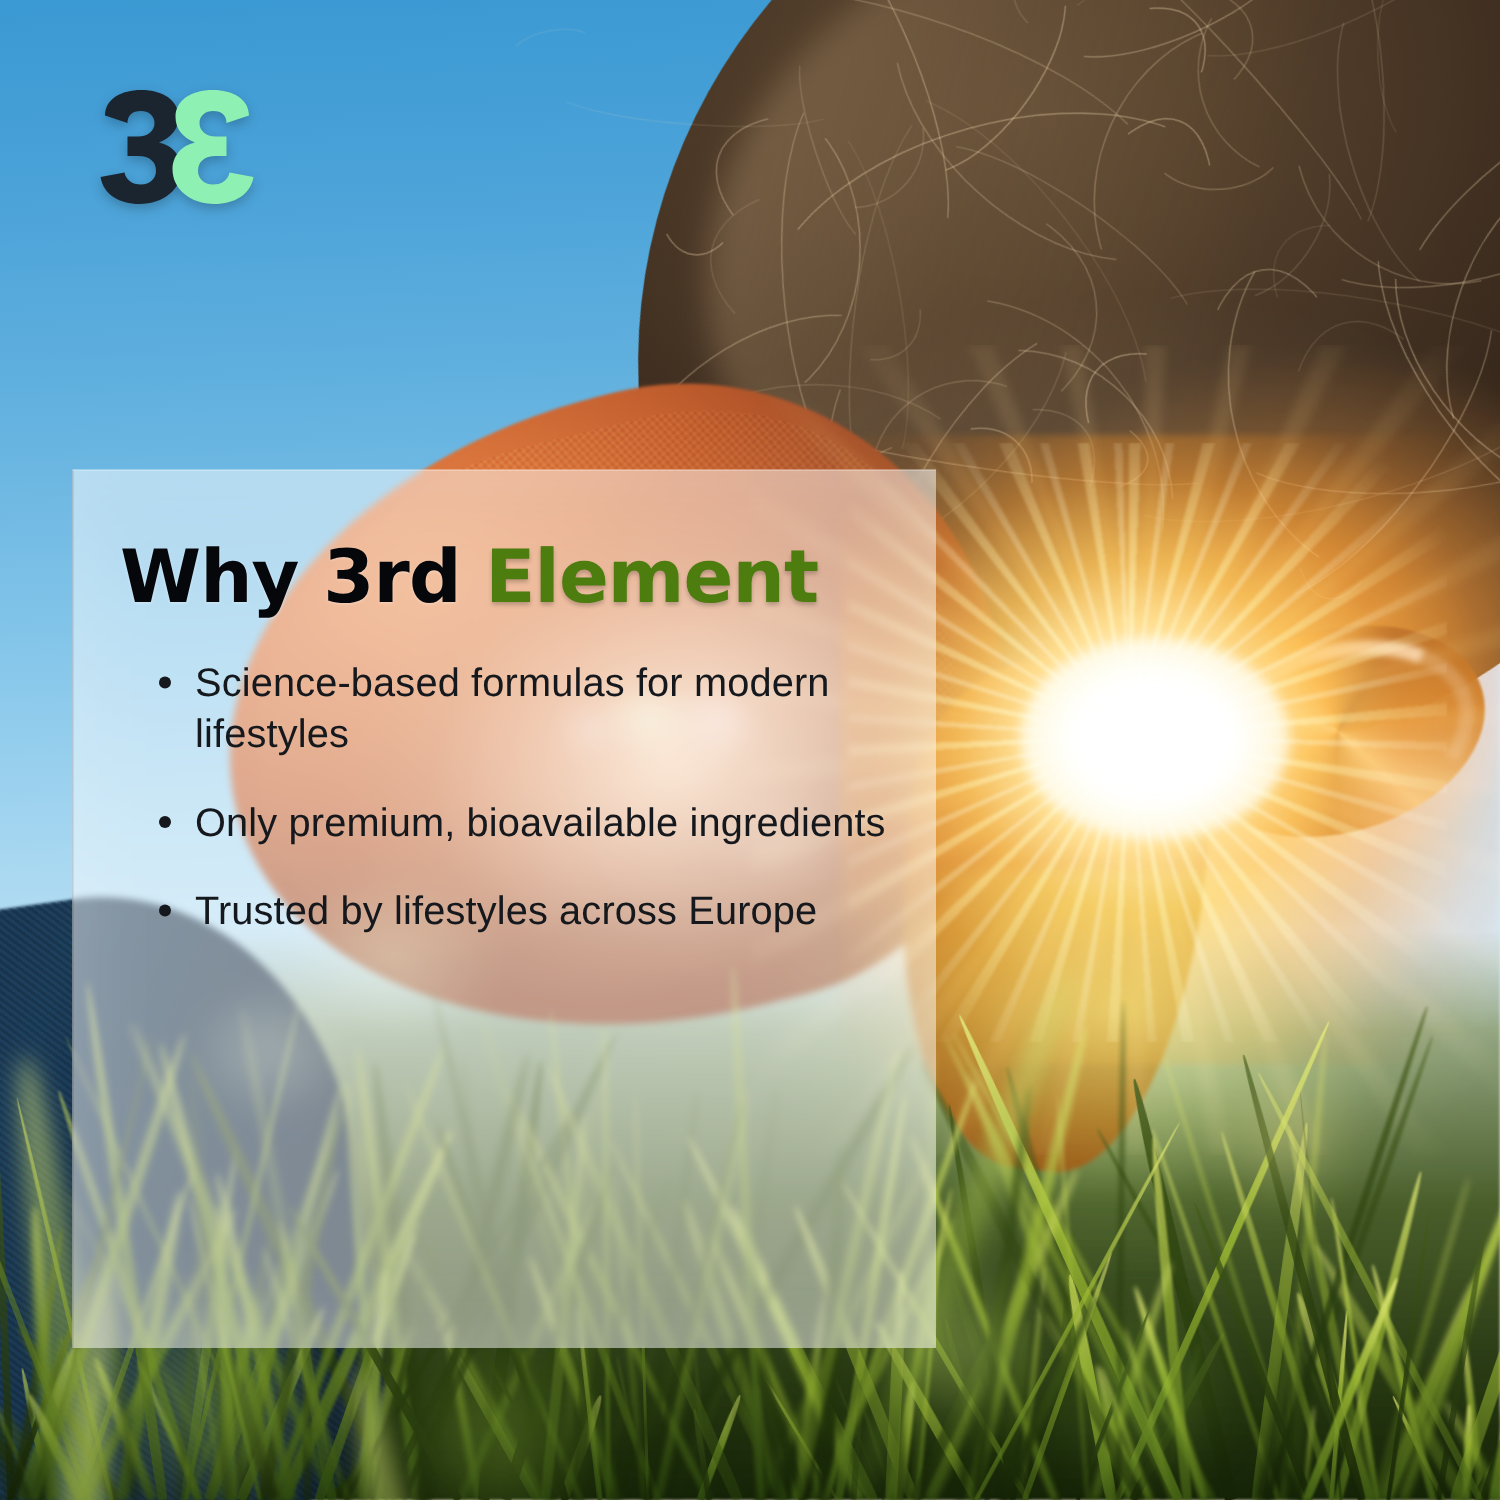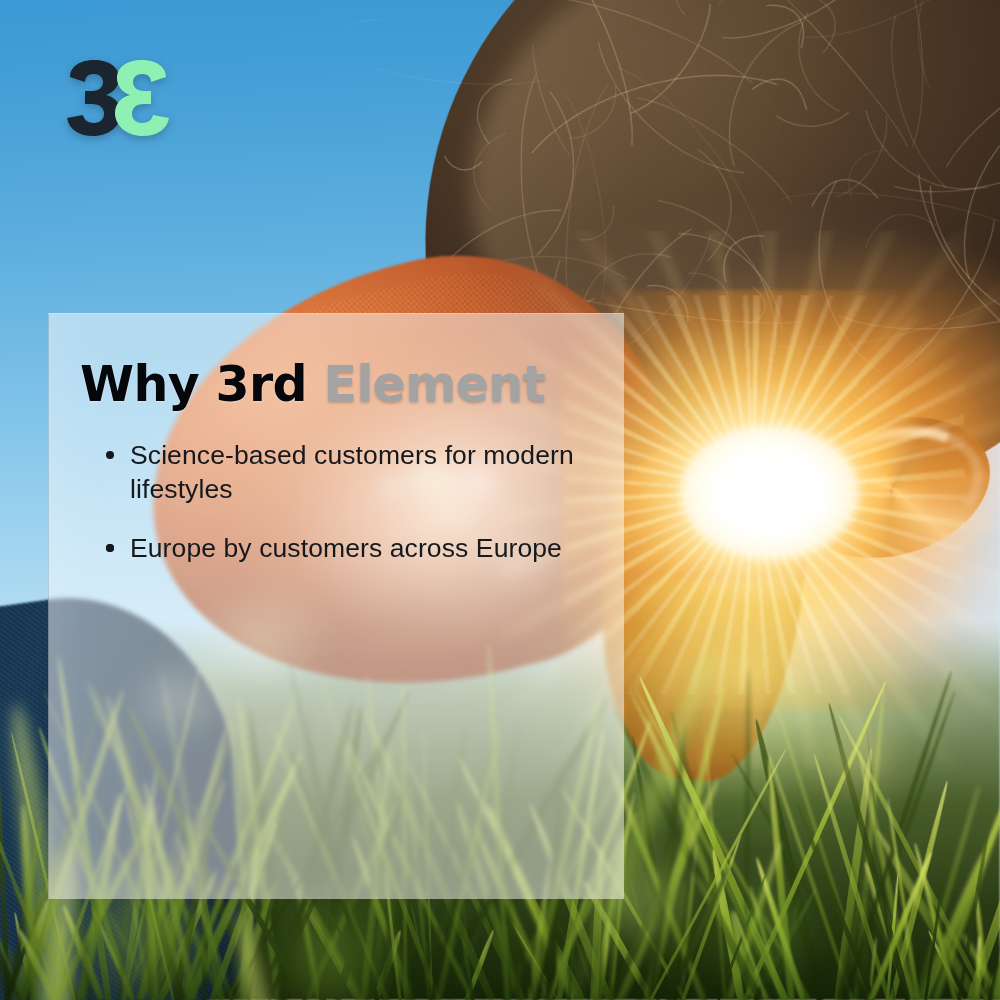--- a/index.html
+++ b/index.html
@@ -280,21 +280,21 @@
   .headline{
     font-size:49px;
     line-height:1.08;
     font-weight:bold;
     color:#06070a;
     letter-spacing:-0.6px;
     text-shadow:0 1px 2px rgba(255,255,255,.35);
     margin:0 0 26px 0;
     font-family:"DejaVu Sans", sans-serif;
   }
-  .headline .accent{ color:#a3a3a3; text-shadow:0 2px 3px rgba(0,0,0,.22); }
+  .headline .accent{ color:#4d7c0f; text-shadow:0 2px 3px rgba(0,0,0,.22); }
 
   .bullets{ list-style:none; margin:0; padding:0 0 0 24px; }
   .bullets li{
     position:relative;
     font-size:26.5px;
     line-height:1.29;
     color:#15181c;
     margin-bottom:25px;
     padding-left:26px;
     letter-spacing:.1px;
@@ -704,21 +704,21 @@
   </div>
 
   <div class="panel">
     <div class="panel-inner">
 
       <h1 class="headline">
         <span>Why 3rd </span><span class="accent">Element</span><br>
       </h1>
 
       <ul class="bullets" id="bullet-list">
-          <li><span class="dot"></span><span>Science-based customers for modern lifestyles</span></li>
-          <li><span class="dot"></span></li>
-          <li><span class="dot"></span><span>Europe by customers across Europe</span></li>
+          <li><span class="dot"></span><span>Science-based formulas for modern lifestyles</span></li>
+          <li><span class="dot"></span><span>Only premium, bioavailable ingredients</span></li>
+          <li><span class="dot"></span><span>Trusted by lifestyles across Europe</span></li>
         </ul>
 
     </div>
   </div>
 
 </div>
 
 </body></html>

